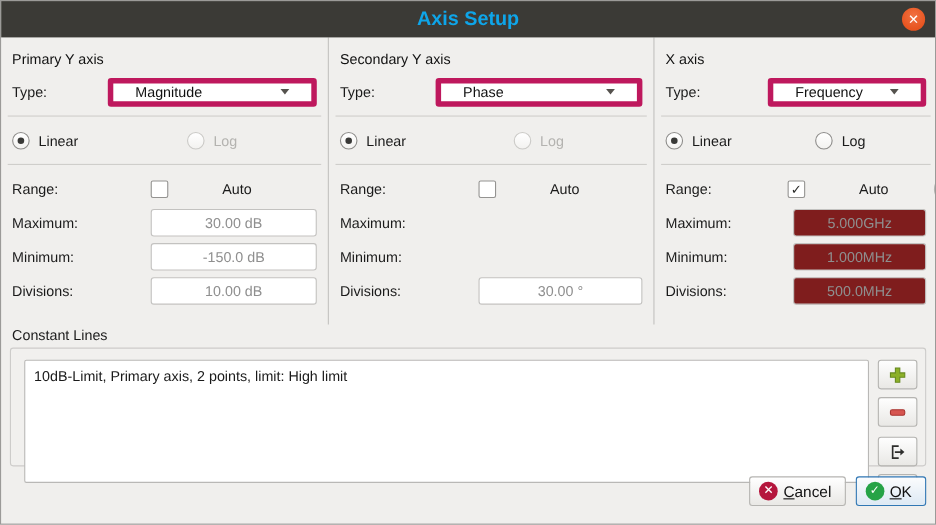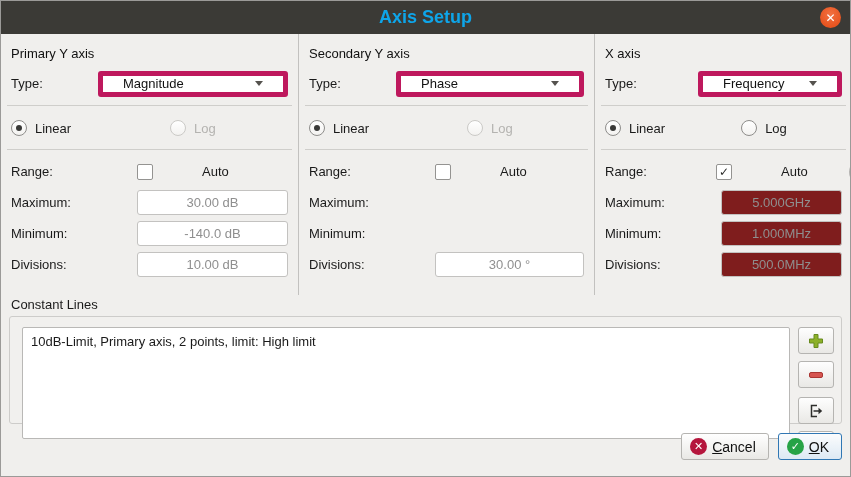--- a/index.html
+++ b/index.html
@@ -151,21 +151,21 @@
       <span class="lbl">Range:</span>
       <span class="checkbox"></span>
       <span>Auto</span>
     </div>
     <div class="row">
       <span class="lbl">Maximum:</span>
       <div class="field">30.00 dB</div>
     </div>
     <div class="row">
       <span class="lbl">Minimum:</span>
-      <div class="field">-140.0 dB</div>
+      <div class="field">-150.0 dB</div>
     </div>
     <div class="row">
       <span class="lbl">Divisions:</span>
       <div class="field">10.00 dB</div>
     </div>
   </div>
 
   <div class="col">
     <div class="col-title">Secondary Y axis</div>
     <div class="row">

